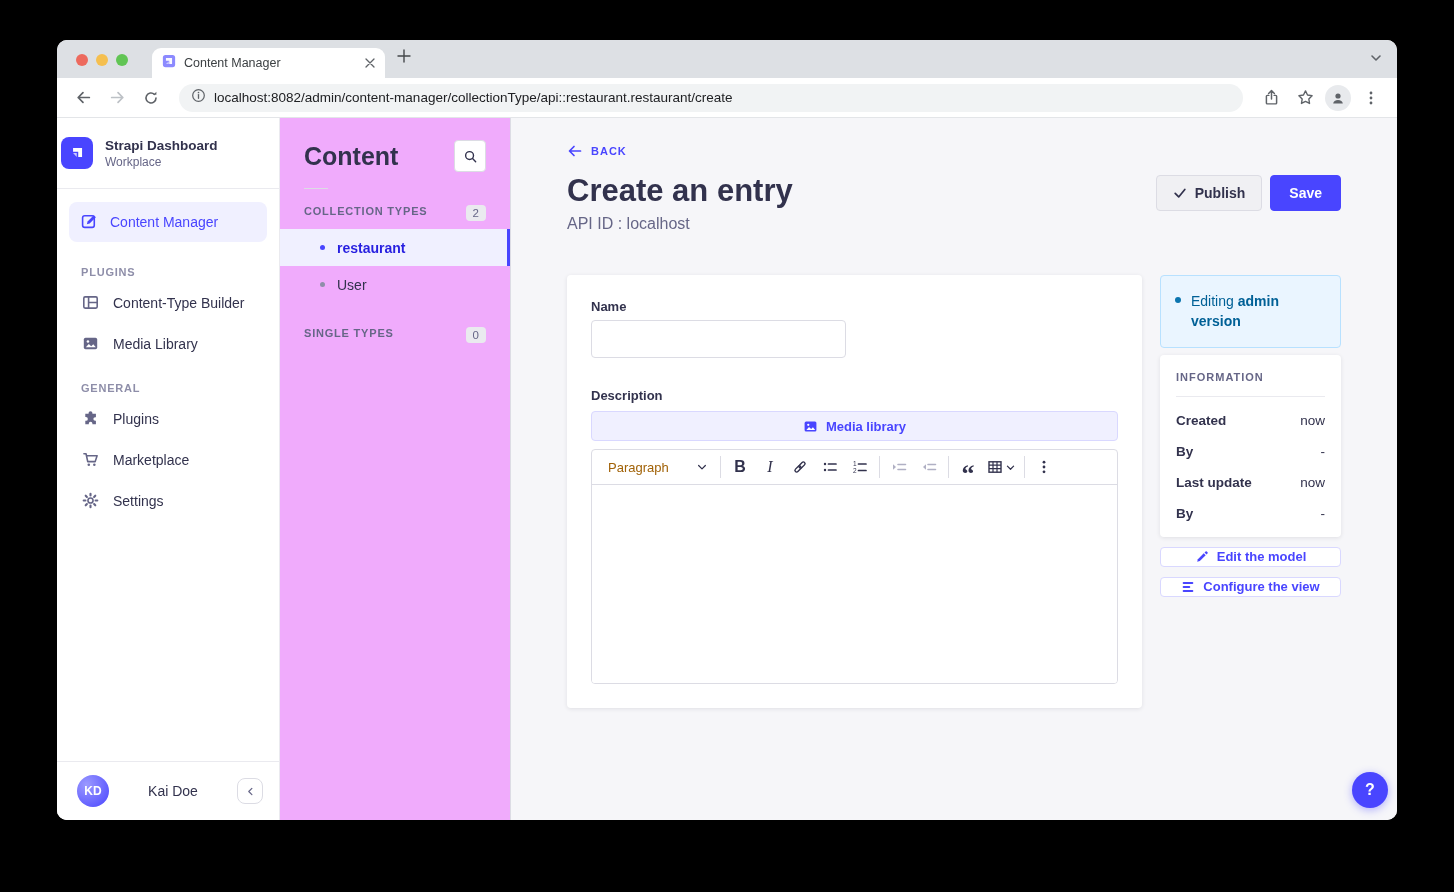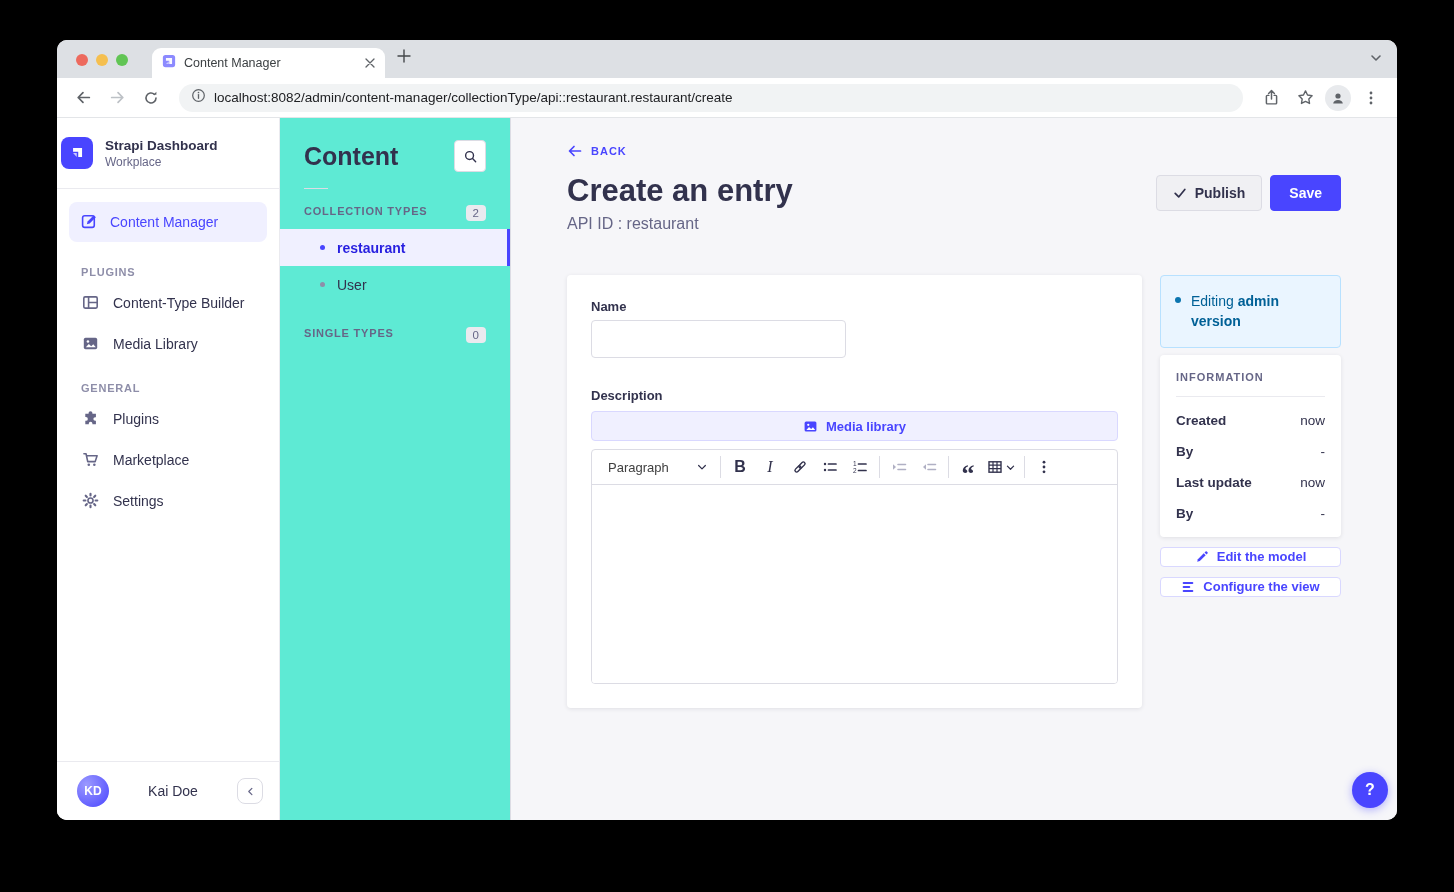--- a/index.html
+++ b/index.html
@@ -56,21 +56,21 @@
   .sidebar-footer { border-top:1px solid #eaeaef; padding:13px 16px 13px 20px; display:flex;
                     align-items:center; }
   .user-avatar { width:32px; height:32px; border-radius:50%; color:#fff; font-size:12px; font-weight:bold;
                  background:radial-gradient(circle at 30% 30%, #9b99ff, #4945ff); display:flex;
                  align-items:center; justify-content:center; flex:0 0 auto; }
   .user-name { flex:1; text-align:center; font-size:14px; color:#32324d; }
   .collapse-btn { width:26px; height:26px; border:1px solid #dcdce4; border-radius:8px; background:#fff;
                   display:flex; align-items:center; justify-content:center; color:#666687; cursor:pointer; }
 
   
-  .subnav { width:231px; background:#5eead4; border-right:1px solid #dcdce4; flex:0 0 auto;
+  .subnav { width:231px; background:#f0abfc; border-right:1px solid #dcdce4; flex:0 0 auto;
             display:flex; flex-direction:column; }
   .subnav-header { display:flex; align-items:center; justify-content:space-between; padding:22px 24px 14px; }
   .subnav-title { font-size:25px; font-weight:bold; color:#32324d; }
   .search-btn { width:32px; height:32px; background:#fff; border:1px solid #dcdce4; border-radius:4px;
                 display:flex; align-items:center; justify-content:center; color:#32324d; cursor:pointer; }
   .subnav-rule { width:24px; height:1px; background:#dcdce4; margin:2px 0 6px 24px; }
   .group-header { display:flex; align-items:flex-start; justify-content:space-between; padding:10px 24px 8px; }
   .group-title { font-size:11px; font-weight:bold; color:#666687; letter-spacing:.8px; }
   .count-badge { background:#eaeaef; border-radius:4px; padding:2px 7px; font-size:11.5px; color:#666687; }
   .subnav-item { display:flex; align-items:center; gap:12px; padding:0 24px 0 40px; height:37px;
@@ -100,21 +100,21 @@
   .text-input { margin-top:6px; width:255px; height:38px; border:1px solid #dcdce4; border-radius:4px;
                 background:#fff; font-size:14px; color:#32324d; padding:0 12px; outline:none;
                 font-family:"Liberation Sans", sans-serif; }
   .desc-block { margin-top:30px; }
   .media-btn { margin-top:8px; width:100%; height:30px; background:#f0f0ff; border:1px solid #d9d8ff;
                border-radius:4px; display:flex; align-items:center; justify-content:center; gap:8px;
                color:#4945ff; font-size:13px; font-weight:bold; cursor:pointer; }
   .editor { margin-top:8px; border:1px solid #dcdce4; border-radius:4px; overflow:hidden; background:#fff; }
   .editor-toolbar { height:35px; display:flex; align-items:center; padding:0 4px; border-bottom:1px solid #dcdce4; }
   .para-select { display:flex; align-items:center; justify-content:space-between; width:120px;
-                 padding:0 8px 0 12px; color:#404040; font-size:13px; cursor:pointer; }
+                 padding:0 8px 0 12px; color:#a16207; font-size:13px; cursor:pointer; }
   .tb-sep { width:1px; height:22px; background:#dcdce4; margin:0 4px; }
   .tb-btn { width:30px; height:28px; display:flex; align-items:center; justify-content:center;
             color:#32324d; cursor:pointer; border-radius:3px; }
   .tb-btn.muted { color:#b0b0c4; }
   .tb-bold { font-weight:bold; font-size:16px; }
   .tb-italic { font-style:italic; font-size:16px; font-family:"Liberation Serif", serif; }
   .tb-quote { font-family:"Liberation Serif", serif; font-size:26px; font-weight:bold; line-height:0;
               padding-top:14px; }
   .tb-table-group { display:flex; align-items:center; gap:2px; padding:0 4px; color:#32324d; cursor:pointer; }
   .editor-body { height:198px; background:#fff; }
@@ -360,21 +360,21 @@
         <div class="back-link">
           <svg width="16" height="16" viewBox="0 0 16 16">
               <path d="M13.5 8H3M7 3.5L2.5 8 7 12.5" stroke="#4945ff" stroke-width="1.7" fill="none" stroke-linecap="round" stroke-linejoin="round"></path>
             </svg>
           <span>BACK</span>
         </div>
 
         <div class="header-row">
           <div>
             <div class="page-title">Create an entry</div>
-            <div class="page-subtitle">API ID : restaurant</div>
+            <div class="page-subtitle">API ID : localhost</div>
           </div>
           <div class="header-actions">
             <button class="btn-publish">
               <svg width="14" height="14" viewBox="0 0 16 16">
                   <path d="M2.5 8.5l4 4L13.5 4" stroke="currentColor" stroke-width="2" fill="none" stroke-linecap="round" stroke-linejoin="round"></path>
                 </svg>
               <span>Publish</span>
             </button>
             <button class="btn-save">Save</button>
           </div>

